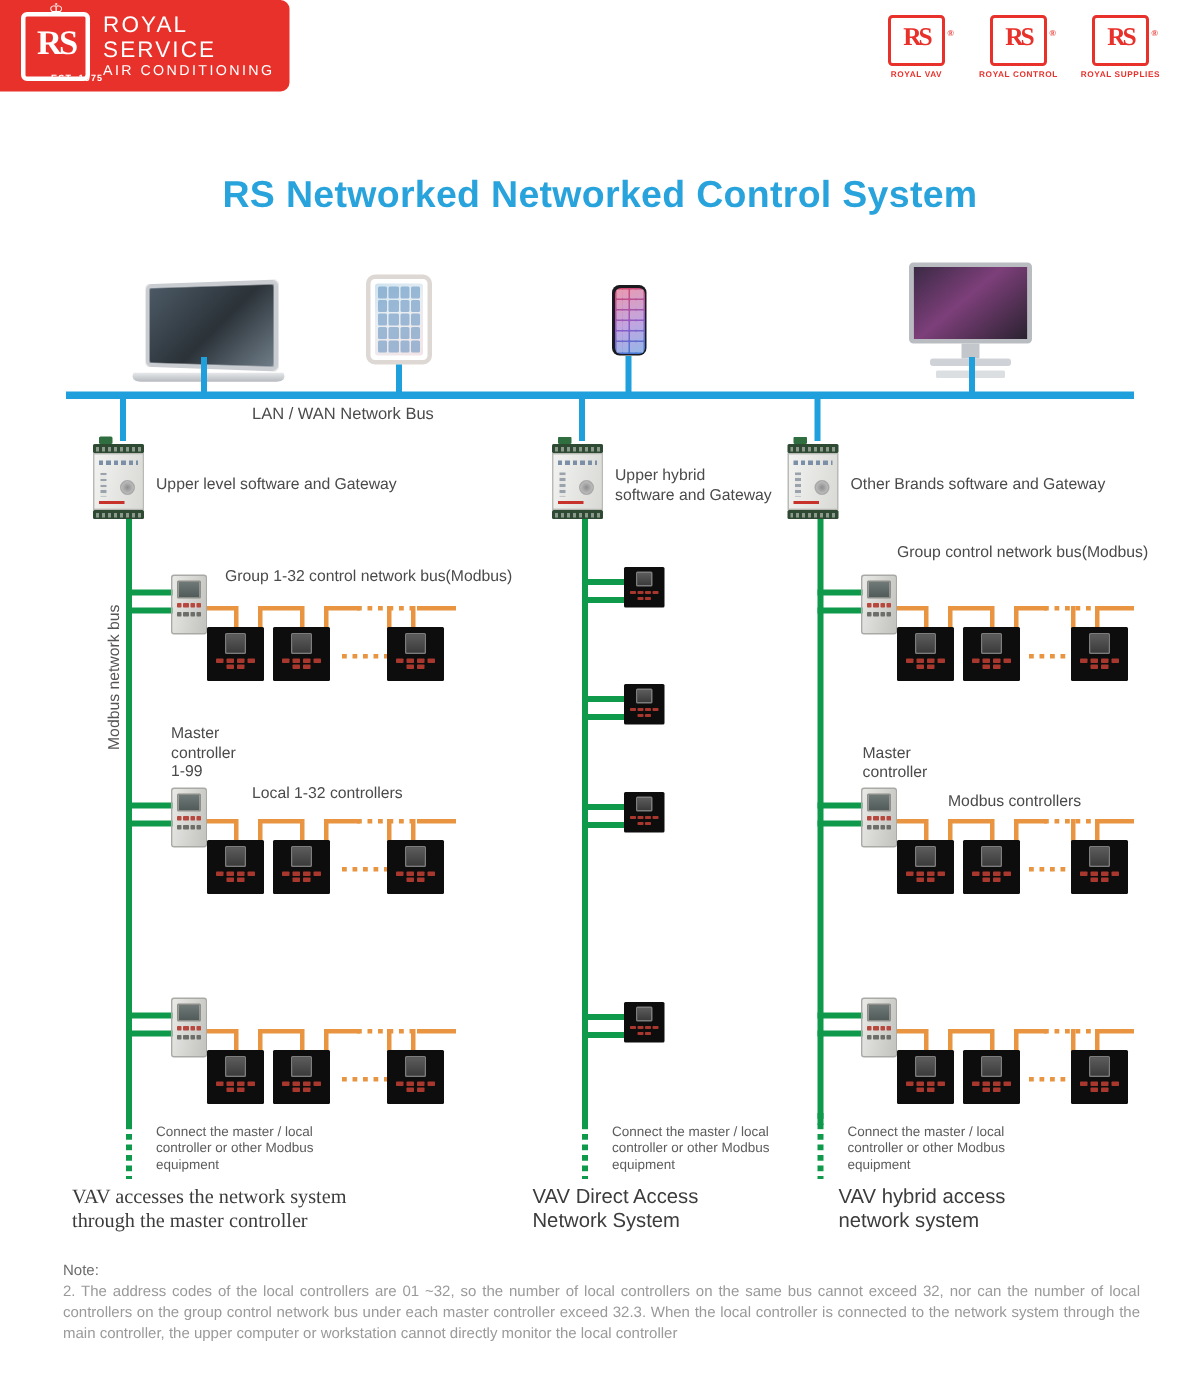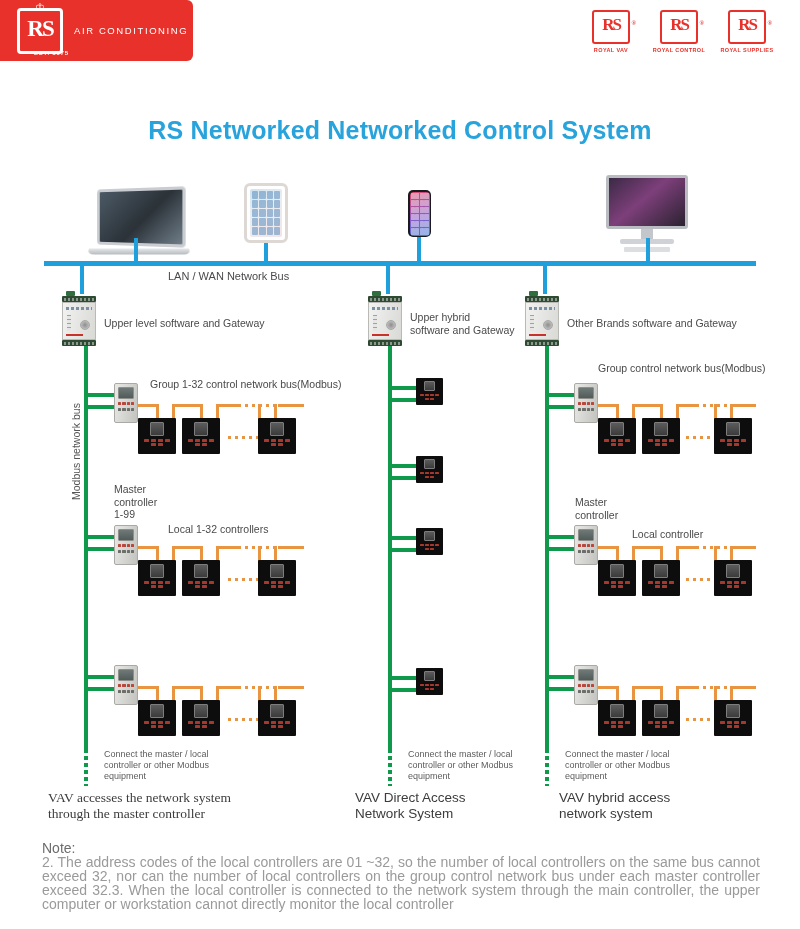--- a/index.html
+++ b/index.html
@@ -171,34 +171,35 @@
   .vert-lbl{
     position:absolute;color:#555;font-size:10.5px;white-space:nowrap;
     transform-origin:0 0;transform:rotate(-90deg);
   }
   .caption{
     position:absolute;color:#3c3c3c;font-size:13.5px;line-height:16px;
   }
   .connect-note{position:absolute;color:#5c5c5c;font-size:9px;line-height:11px;}
   #note-block{
     position:absolute;left:42px;top:841px;width:718px;
-    color:#9a9a9a;font-size:14px;line-height:14px;
+    color:#9a9a9a;font-size:10px;line-height:14px;
   }
   #note-block .hd{color:#6c6c6c;}
   #note-block p{margin:0;}
 </style>
 </head>
 <body>
 
 <div id="brand-bar">
   <div id="brand-mark">
     <span class="crown">♔</span>
     <div class="rs-box">RS</div>
   </div>
   <div id="brand-words">
+    <div class="l1">ROYAL SERVICE</div>
     <div class="l2">AIR CONDITIONING</div>
   </div>
   <div id="brand-est">EST. 1975</div>
 </div>
 
 <div id="sub-logos">
   <div class="sub-logo">
     <div class="mark">
       <span>RS</span><sup>®</sup>
     </div>
@@ -724,21 +725,21 @@
       <i class="r"></i>
       <i class="r"></i>
     </div>
   <div class="keys">
       <i></i>
       <i></i>
       <i></i>
       <i></i>
     </div>
 </div>
-<div class="lbl" style="left:632px;top:528px;">Local controller</div>
+<div class="lbl" style="left:632px;top:528px;">Modbus controllers</div>
 <div class="orange-h" style="left:598px;top:546px;width:20px;"></div>
 <div class="orange-v" style="left:616px;top:546px;height:16px;"></div>
 <div class="orange-v" style="left:632px;top:546px;height:16px;"></div>
 <div class="orange-h" style="left:632px;top:546px;width:30px;"></div>
 <div class="orange-v" style="left:660px;top:546px;height:16px;"></div>
 <div class="orange-v" style="left:676px;top:546px;height:16px;"></div>
 <div class="orange-h" style="left:676px;top:546px;width:22px;"></div>
 <div class="orange-dash" style="left:696px;top:546px;width:40px;"></div>
 <div class="orange-h" style="left:734px;top:546px;width:22px;"></div>
 <div class="orange-v" style="left:714px;top:546px;height:16px;"></div>

